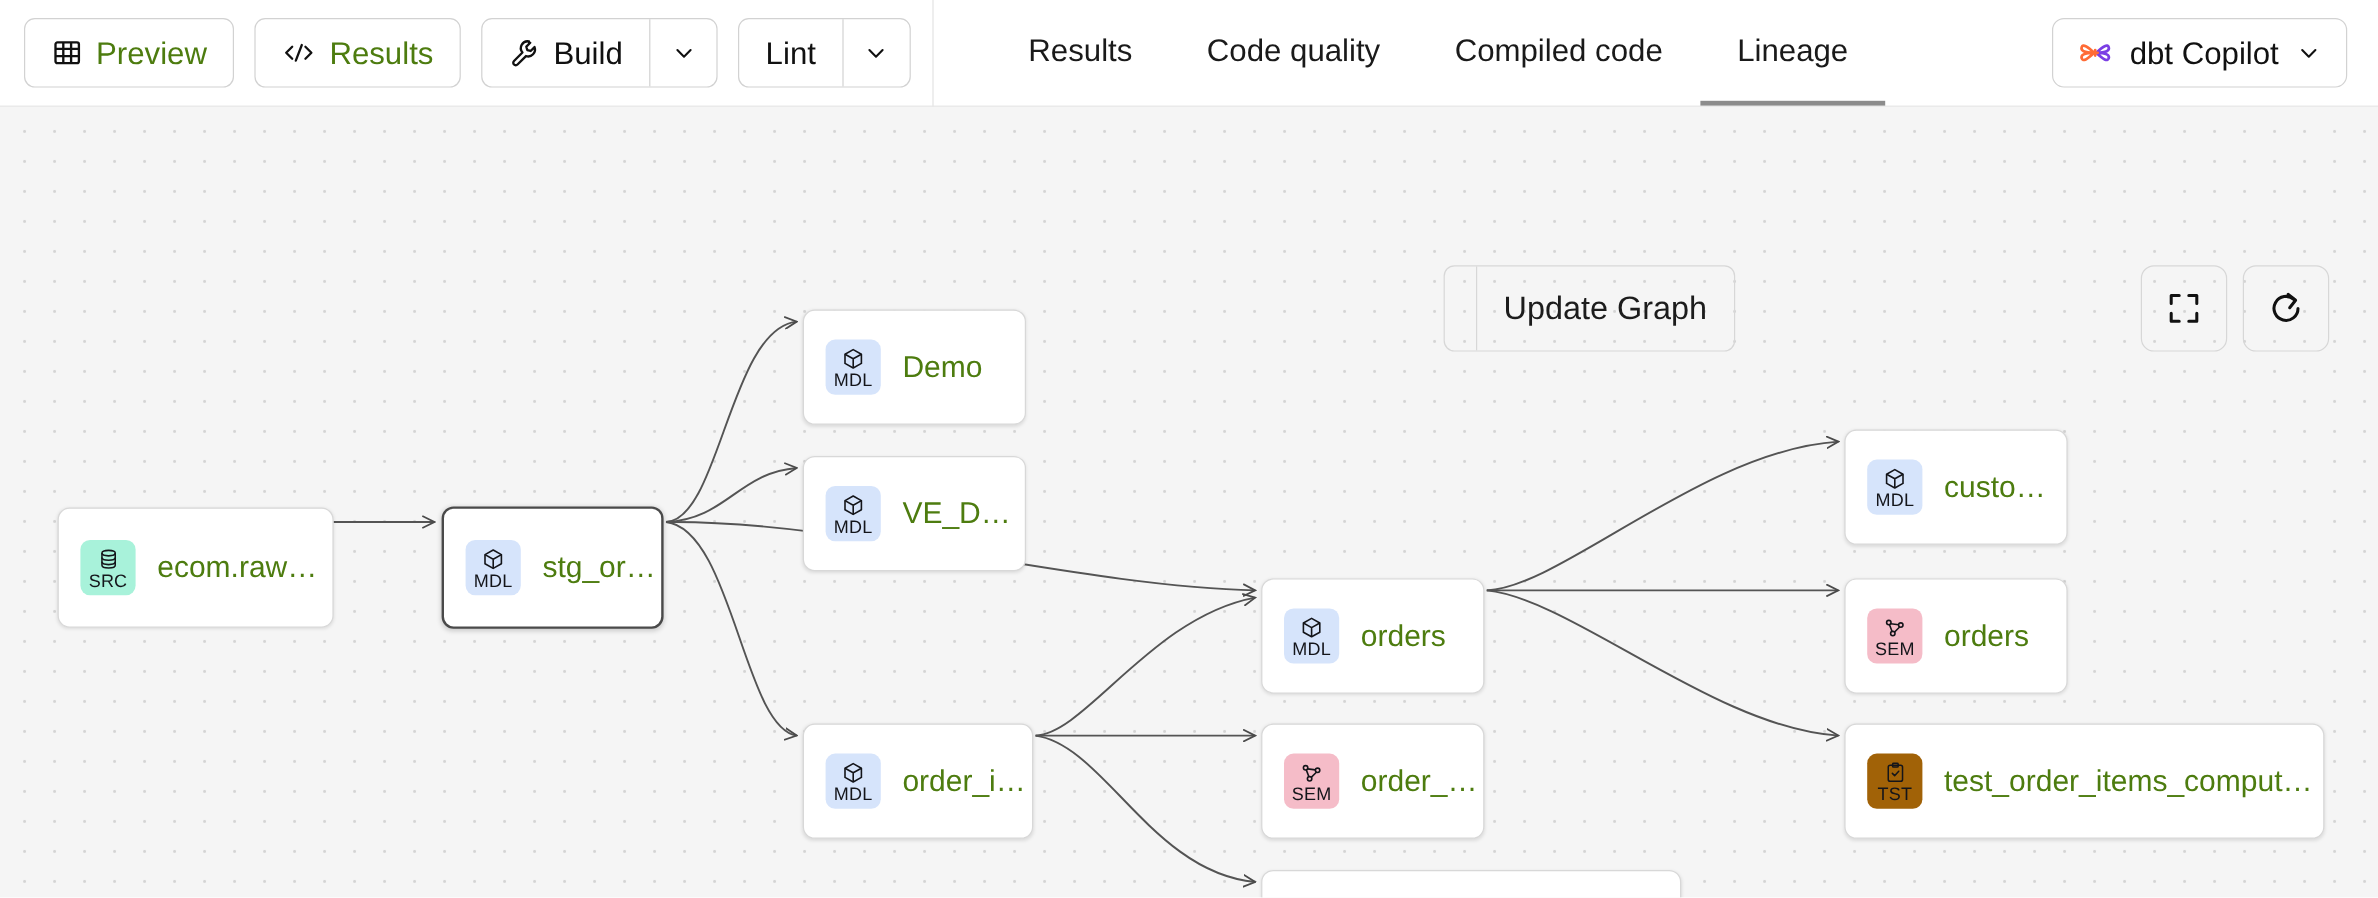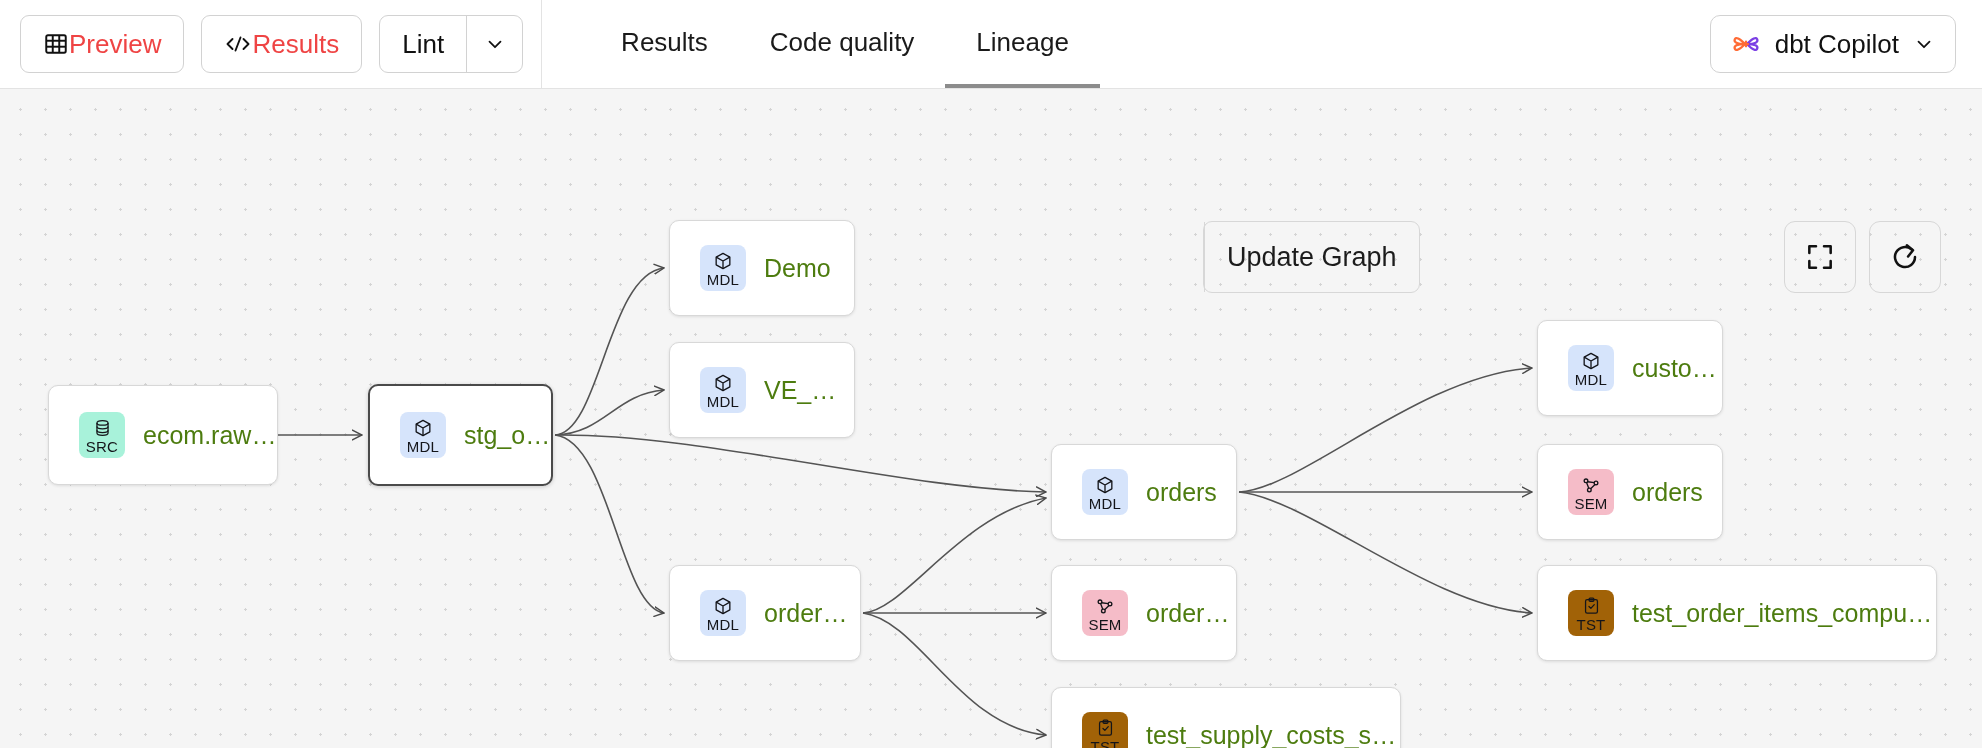--- a/index.html
+++ b/index.html
@@ -23,27 +23,28 @@
     display: flex;
     align-items: center;
     gap: 17px;
     padding-left: 20px;
     height: 100%;
   }
   .tb-btn {
     display: flex;
     align-items: center;
     justify-content: center;
+    gap: 11px;
     height: 58px;
     padding: 0 22px;
     border: 1px solid #d2d2d2;
     border-radius: 9px;
     background: #fff;
     font-size: 26px;
-    color: #ef4444;
+    color: #4d7c0f;
     cursor: pointer;
     white-space: nowrap;
   }
   .tb-split { display: flex; align-items: center; height: 58px; border: 1px solid #d2d2d2; border-radius: 9px; background:#fff; }
   .tb-split .main {
     display: flex; align-items: center; justify-content: center; gap: 11px;
     height: 100%; padding: 0 22px; font-size: 26px; color:#111; cursor: pointer; white-space: nowrap;
   }
   .tb-split .caret {
     display: flex; align-items: center; justify-content: center;
@@ -136,20 +137,21 @@
   }
   .update-graph-btn {
     display: flex; align-items: center; justify-content: center;
     height: 100%;
     padding: 0 22px;
     border-left: 1px solid #d7d7d7;
     font-size: 27px;
     color: #1c1c1c;
     cursor: pointer;
     white-space: nowrap;
+    margin-left: 26px;
   }
   .icon-btn {
     position: absolute;
     top: 132px;
     width: 72px; height: 72px;
     border: 1px solid #d7d7d7;
     border-radius: 11px;
     background: transparent;
     display: flex; align-items: center; justify-content: center;
     cursor: pointer;
@@ -165,22 +167,23 @@
   .node {
     position: absolute;
     display: flex;
     align-items: center;
     background: #ffffff;
     border: 1px solid #d8d8d8;
     border-radius: 10px;
     box-shadow: 0 1px 3px rgba(0,0,0,0.10);
     z-index: 3;
     cursor: pointer;
-    padding-left: 30px;
+    padding-left: 18px;
     gap: 18px;
+    margin-top: 38px;
   }
   .node.selected {
     border: 2px solid #4a4a4a;
     box-shadow: 0 1px 4px rgba(0,0,0,0.18);
   }
   .badge {
     flex: 0 0 auto;
     width: 46px; height: 46px;
     border-radius: 8px;
     display: flex; flex-direction: column;
@@ -231,43 +234,63 @@
       <span class="ico">
         <svg width="28" height="24" viewBox="0 0 28 24" fill="none" stroke="#111" stroke-width="1.9" stroke-linecap="round" stroke-linejoin="round">
           <polyline points="8.5,7 3.5,12 8.5,17"></polyline>
           <line x1="16.5" y1="5.5" x2="11.5" y2="18.5"></line>
           <polyline points="19.5,7 24.5,12 19.5,17"></polyline>
         </svg>
       </span>
       <span>Results</span>
     </div>
 
-
     <div class="tb-split">
       <div class="main">
-        <span>Lint</span>
+        <span class="ico">
+          <svg width="26" height="26" viewBox="0 0 24 24" fill="none" stroke="#111" stroke-width="1.8" stroke-linecap="round" stroke-linejoin="round">
+            <path d="M15.5 3.2a5.3 5.3 0 0 0-5 8.6L4 18.3a1.9 1.9 0 1 0 2.7 2.7l6.5-6.5a5.3 5.3 0 0 0 6.6-6.9l-3 3-2.6-.7-.7-2.6 3-3a5.3 5.3 0 0 0-1-.1z"></path>
+          </svg>
+        </span>
+        <span>Build</span>
       </div>
       <div class="caret">
         <span class="ico">
           <svg width="22" height="22" viewBox="0 0 24 24" fill="none" stroke="#111" stroke-width="1.9" stroke-linecap="round" stroke-linejoin="round">
               <polyline points="6,9.5 12,15.5 18,9.5"></polyline>
             </svg>
         </span>
       </div>
     </div>
+
+    <div class="tb-split">
+      <div class="main">
+        <span>Lint</span>
+      </div>
+      <div class="caret">
+        <span class="ico">
+          <svg width="22" height="22" viewBox="0 0 24 24" fill="none" stroke="#111" stroke-width="1.9" stroke-linecap="round" stroke-linejoin="round">
+              <polyline points="6,9.5 12,15.5 18,9.5"></polyline>
+            </svg>
+        </span>
+      </div>
+    </div>
   </div>
 
   <div class="topbar-divider"></div>
 
   <div class="tabs">
     <div class="tab">
       <span>Results</span>
     </div>
     <div class="tab">
       <span>Code quality</span>
+    </div>
+    <div class="tab">
+      <span>Compiled code</span>
     </div>
     <div class="tab active">
       <span>Lineage</span>
     </div>
   </div>
 
   <div class="copilot">
     <span class="ico">
       <svg width="30" height="30" viewBox="0 0 32 32" fill="none" stroke-width="2.4" stroke-linecap="round" stroke-linejoin="round">
         <path d="M15 16 C9 10, 5 8, 4 11 C3 14, 6 16, 15 16 C6 16, 3 18, 4 21 C5 24, 9 22, 15 16 Z" stroke="#ff6b35" fill="none"></path>

